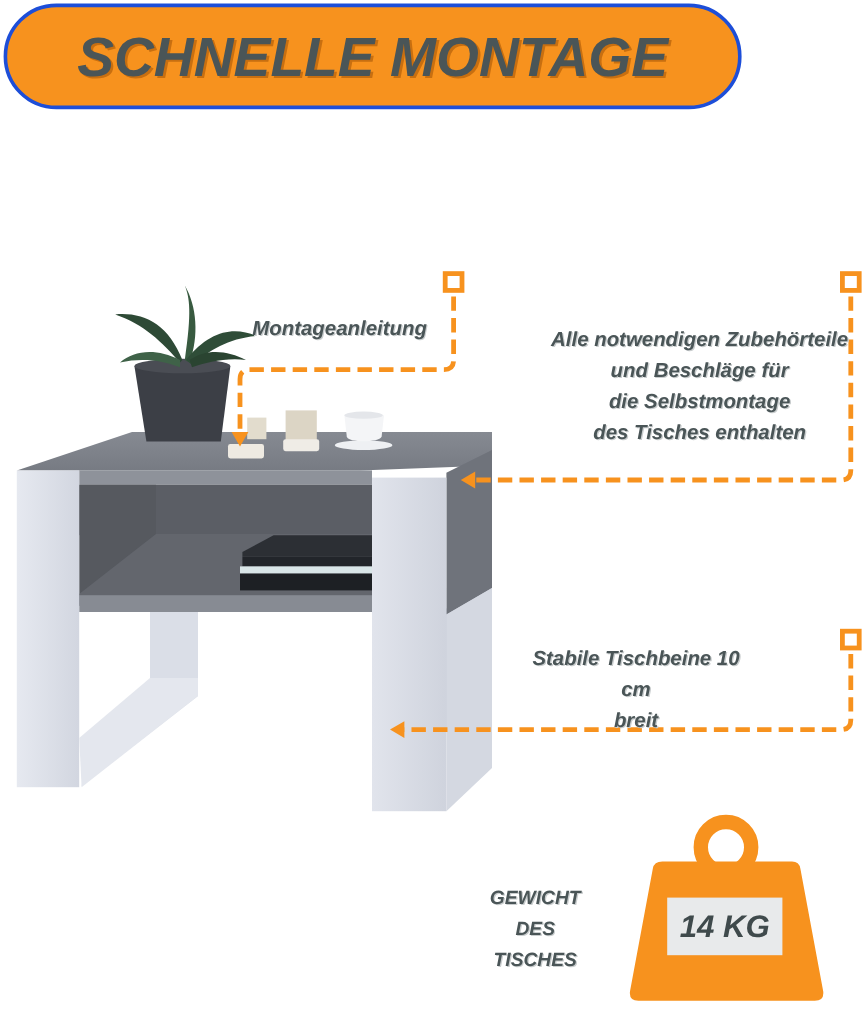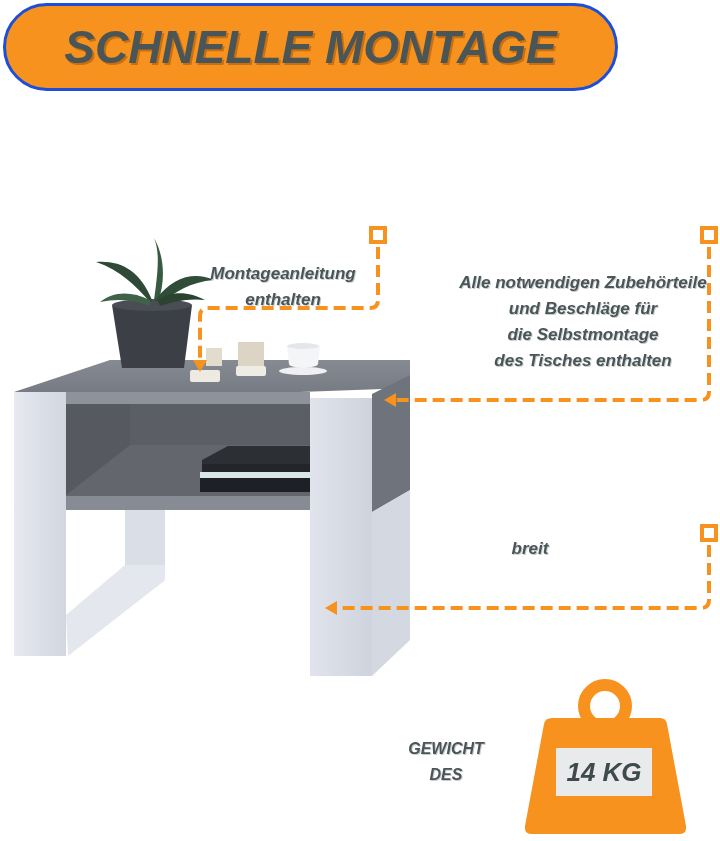--- a/index.html
+++ b/index.html
@@ -135,32 +135,33 @@
   <polygon points="325,608 337,601 337,615" fill="#f7921e"></polygon>
 
   <g>
     <circle cx="605" cy="706" r="21" fill="none" stroke="#f7921e" stroke-width="12"></circle>
     <path d="M552 718 L660 718 Q666 718 667 724 L686 826 Q687 834 679 834 L532 834 Q524 834 525 826 L544 724 Q545 718 552 718 Z" fill="#f7921e"></path>
   </g>
 </svg>
 
 <div class="label label-manual">
   <div>Montageanleitung</div>
-  <div>enthalten</div>
 </div>
 
 <div class="label label-parts">
   <div>Alle notwendigen Zubehörteile</div>
   <div>und Beschläge für</div>
   <div>die Selbstmontage</div>
   <div>des Tisches enthalten</div>
 </div>
 
 <div class="label label-legs">
+  <div>Stabile Tischbeine 10 cm</div>
   <div>breit</div>
 </div>
 
 <div class="label label-weight">
   <div>GEWICHT</div>
   <div>DES</div>
+  <div>TISCHES</div>
 </div>
 
 <div class="weight-text">14 KG</div>
 
 </body></html>

